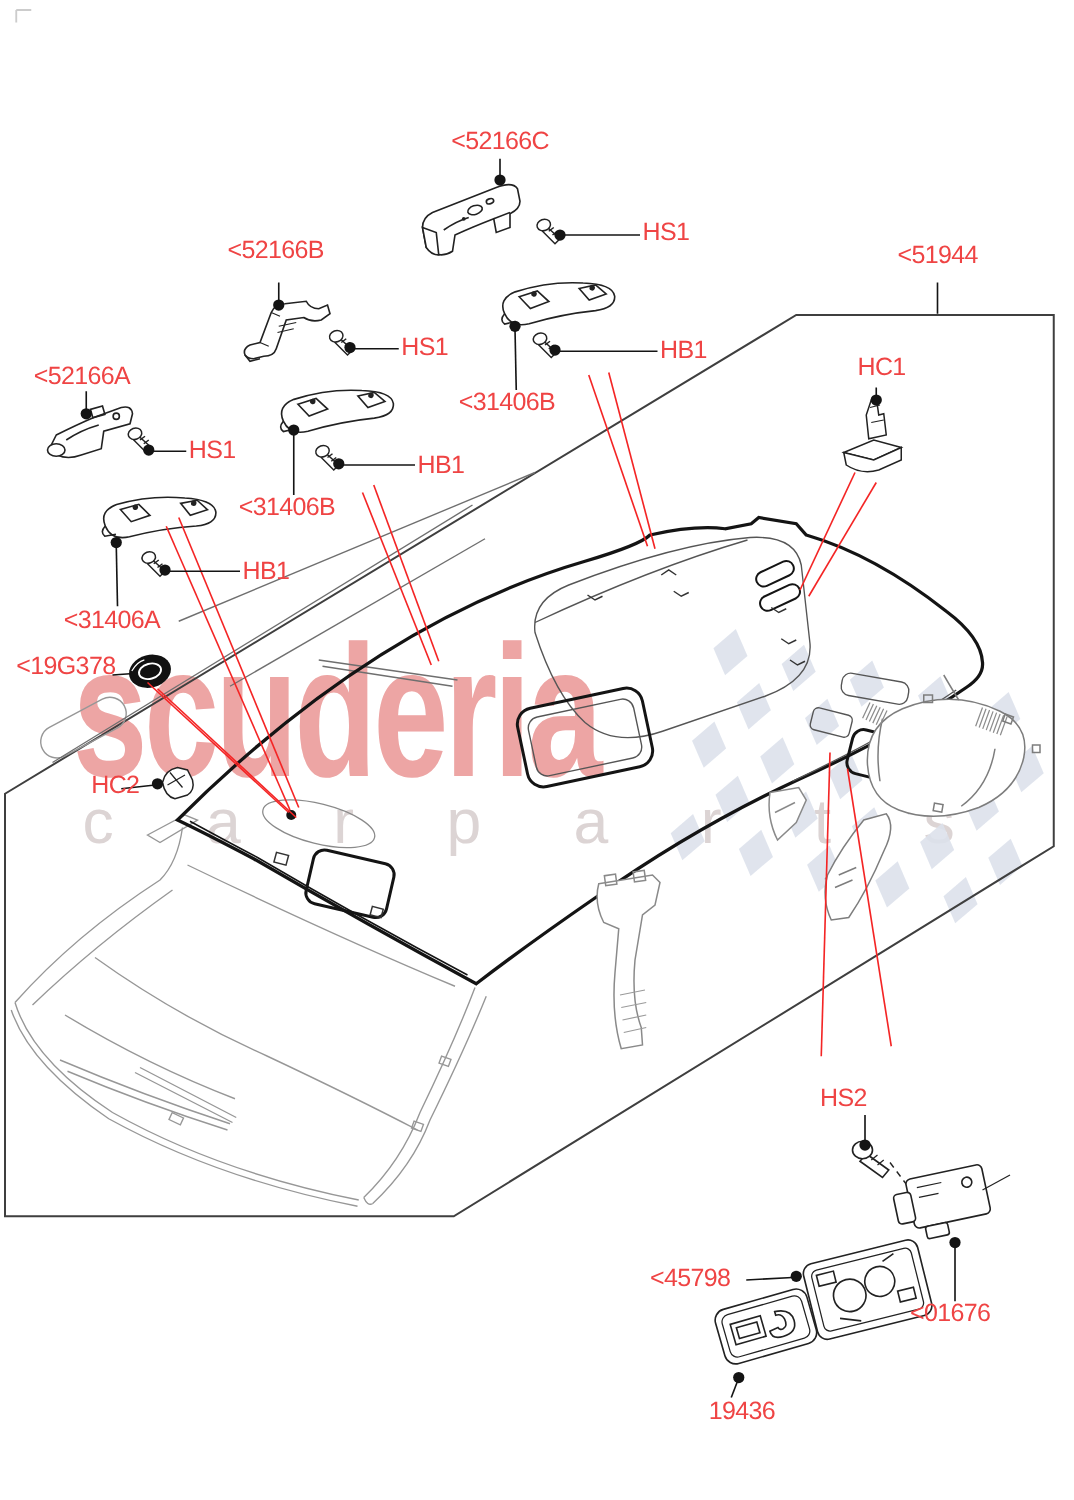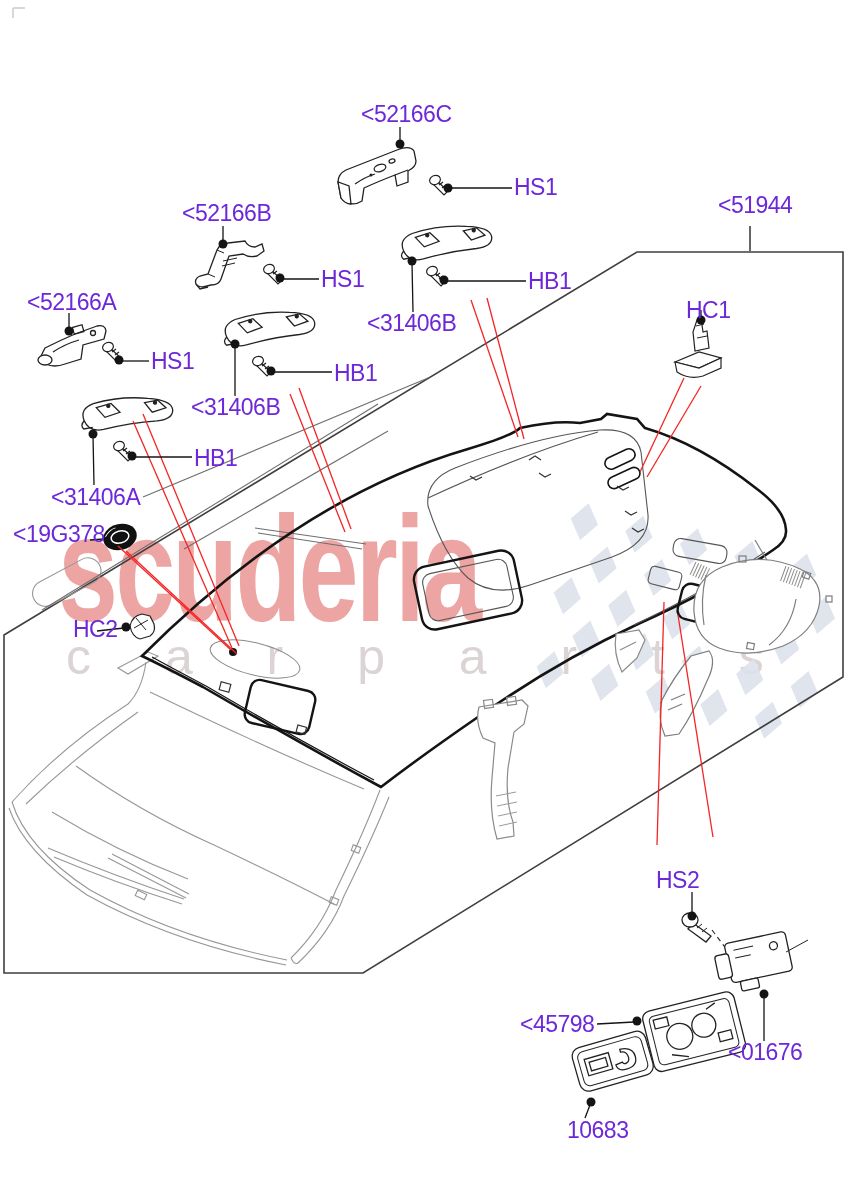--- a/index.html
+++ b/index.html
@@ -1,18 +1,18 @@
 <!DOCTYPE html>
 <html><head>
 <meta charset="utf-8">
 <style>
   html,body{margin:0;padding:0;background:#fff;}
   #stage{position:relative;width:859px;height:1200px;background:#fff;overflow:hidden;
          font-family:"Liberation Sans", sans-serif;}
-  .callout{position:absolute;font-size:23px;letter-spacing:-0.5px;color:#6d28d9;
+  .callout{position:absolute;font-size:20px;letter-spacing:-0.5px;color:#ef4444;
            white-space:nowrap;line-height:1;cursor:pointer;}
   #wm-brand{position:absolute;left:58px;top:494px;font-size:150px;font-weight:bold;
             color:#eda5a4;letter-spacing:-4px;transform:scaleX(0.72);transform-origin:left top;
             line-height:1;user-select:none;}
   #wm-tagline{position:absolute;left:66px;top:632px;font-size:50px;color:#dcd4d4;
               letter-spacing:30px;line-height:1;user-select:none;}
   svg{position:absolute;left:0;top:0;}
 </style>
 </head>
 <body>
@@ -286,30 +286,30 @@
       <circle cx="692" cy="916" r="4.5"></circle>
         <circle cx="637" cy="1021" r="4.5"></circle>
       <circle cx="764" cy="994" r="4.5"></circle>
         <circle cx="591" cy="1102" r="4.5"></circle>
     </g>
   </svg>
 
   <div class="callout" style="left:361px;top:103px">&lt;52166C</div>
   <div class="callout" style="left:514px;top:176px">HS1</div>
   <div class="callout" style="left:718px;top:194px">&lt;51944</div>
-  <div class="callout" style="left:182px;top:202px">&lt;52166B</div>
+  <div class="callout" style="left:182px;top:190px">&lt;52166B</div>
   <div class="callout" style="left:321px;top:268px">HS1</div>
   <div class="callout" style="left:367px;top:312px">&lt;31406B</div>
   <div class="callout" style="left:528px;top:270px">HB1</div>
-  <div class="callout" style="left:686px;top:299px">HC1</div>
+  <div class="callout" style="left:686px;top:284px">HC1</div>
   <div class="callout" style="left:27px;top:291px">&lt;52166A</div>
   <div class="callout" style="left:151px;top:350px">HS1</div>
   <div class="callout" style="left:191px;top:396px">&lt;31406B</div>
   <div class="callout" style="left:334px;top:362px">HB1</div>
   <div class="callout" style="left:51px;top:486px">&lt;31406A</div>
   <div class="callout" style="left:194px;top:447px">HB1</div>
   <div class="callout" style="left:13px;top:523px">&lt;19G378</div>
   <div class="callout" style="left:73px;top:618px">HC2</div>
   <div class="callout" style="left:656px;top:869px">HS2</div>
   <div class="callout" style="left:520px;top:1013px">&lt;45798</div>
   <div class="callout" style="left:728px;top:1041px">&lt;01676</div>
-  <div class="callout" style="left:567px;top:1119px">10683</div>
+  <div class="callout" style="left:567px;top:1119px">19436</div>
 </div>
 
 </body></html>

